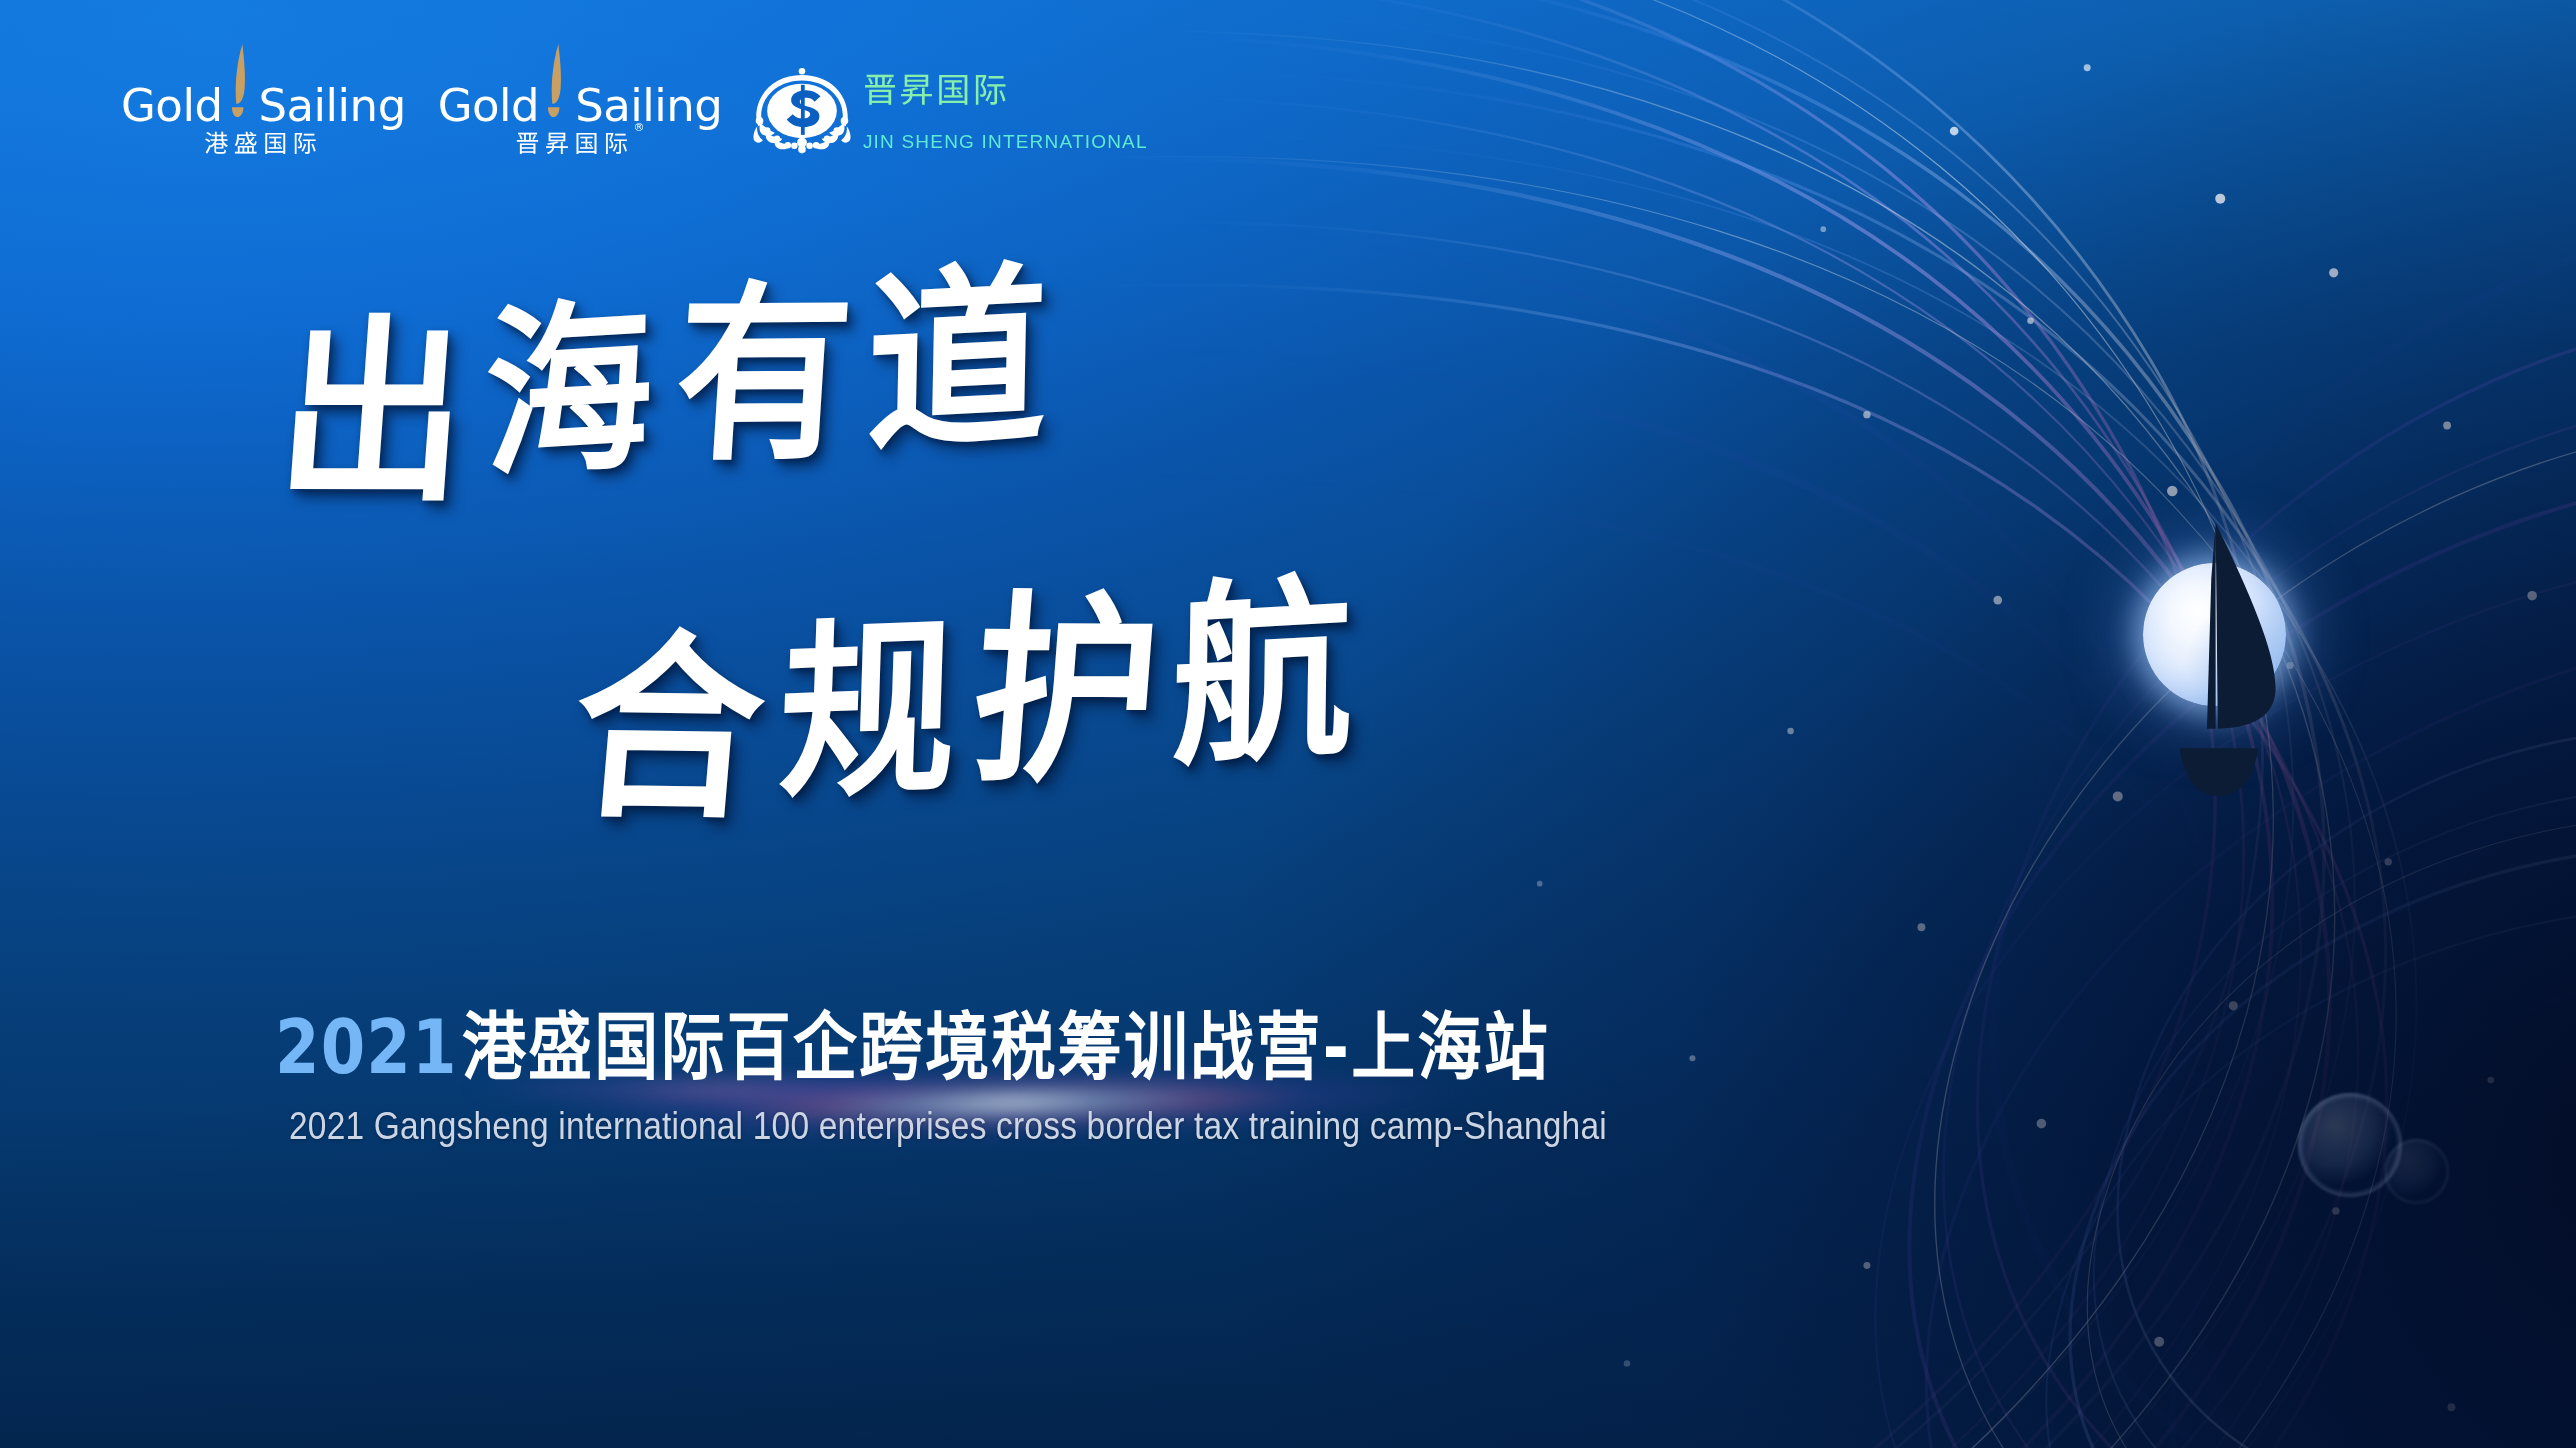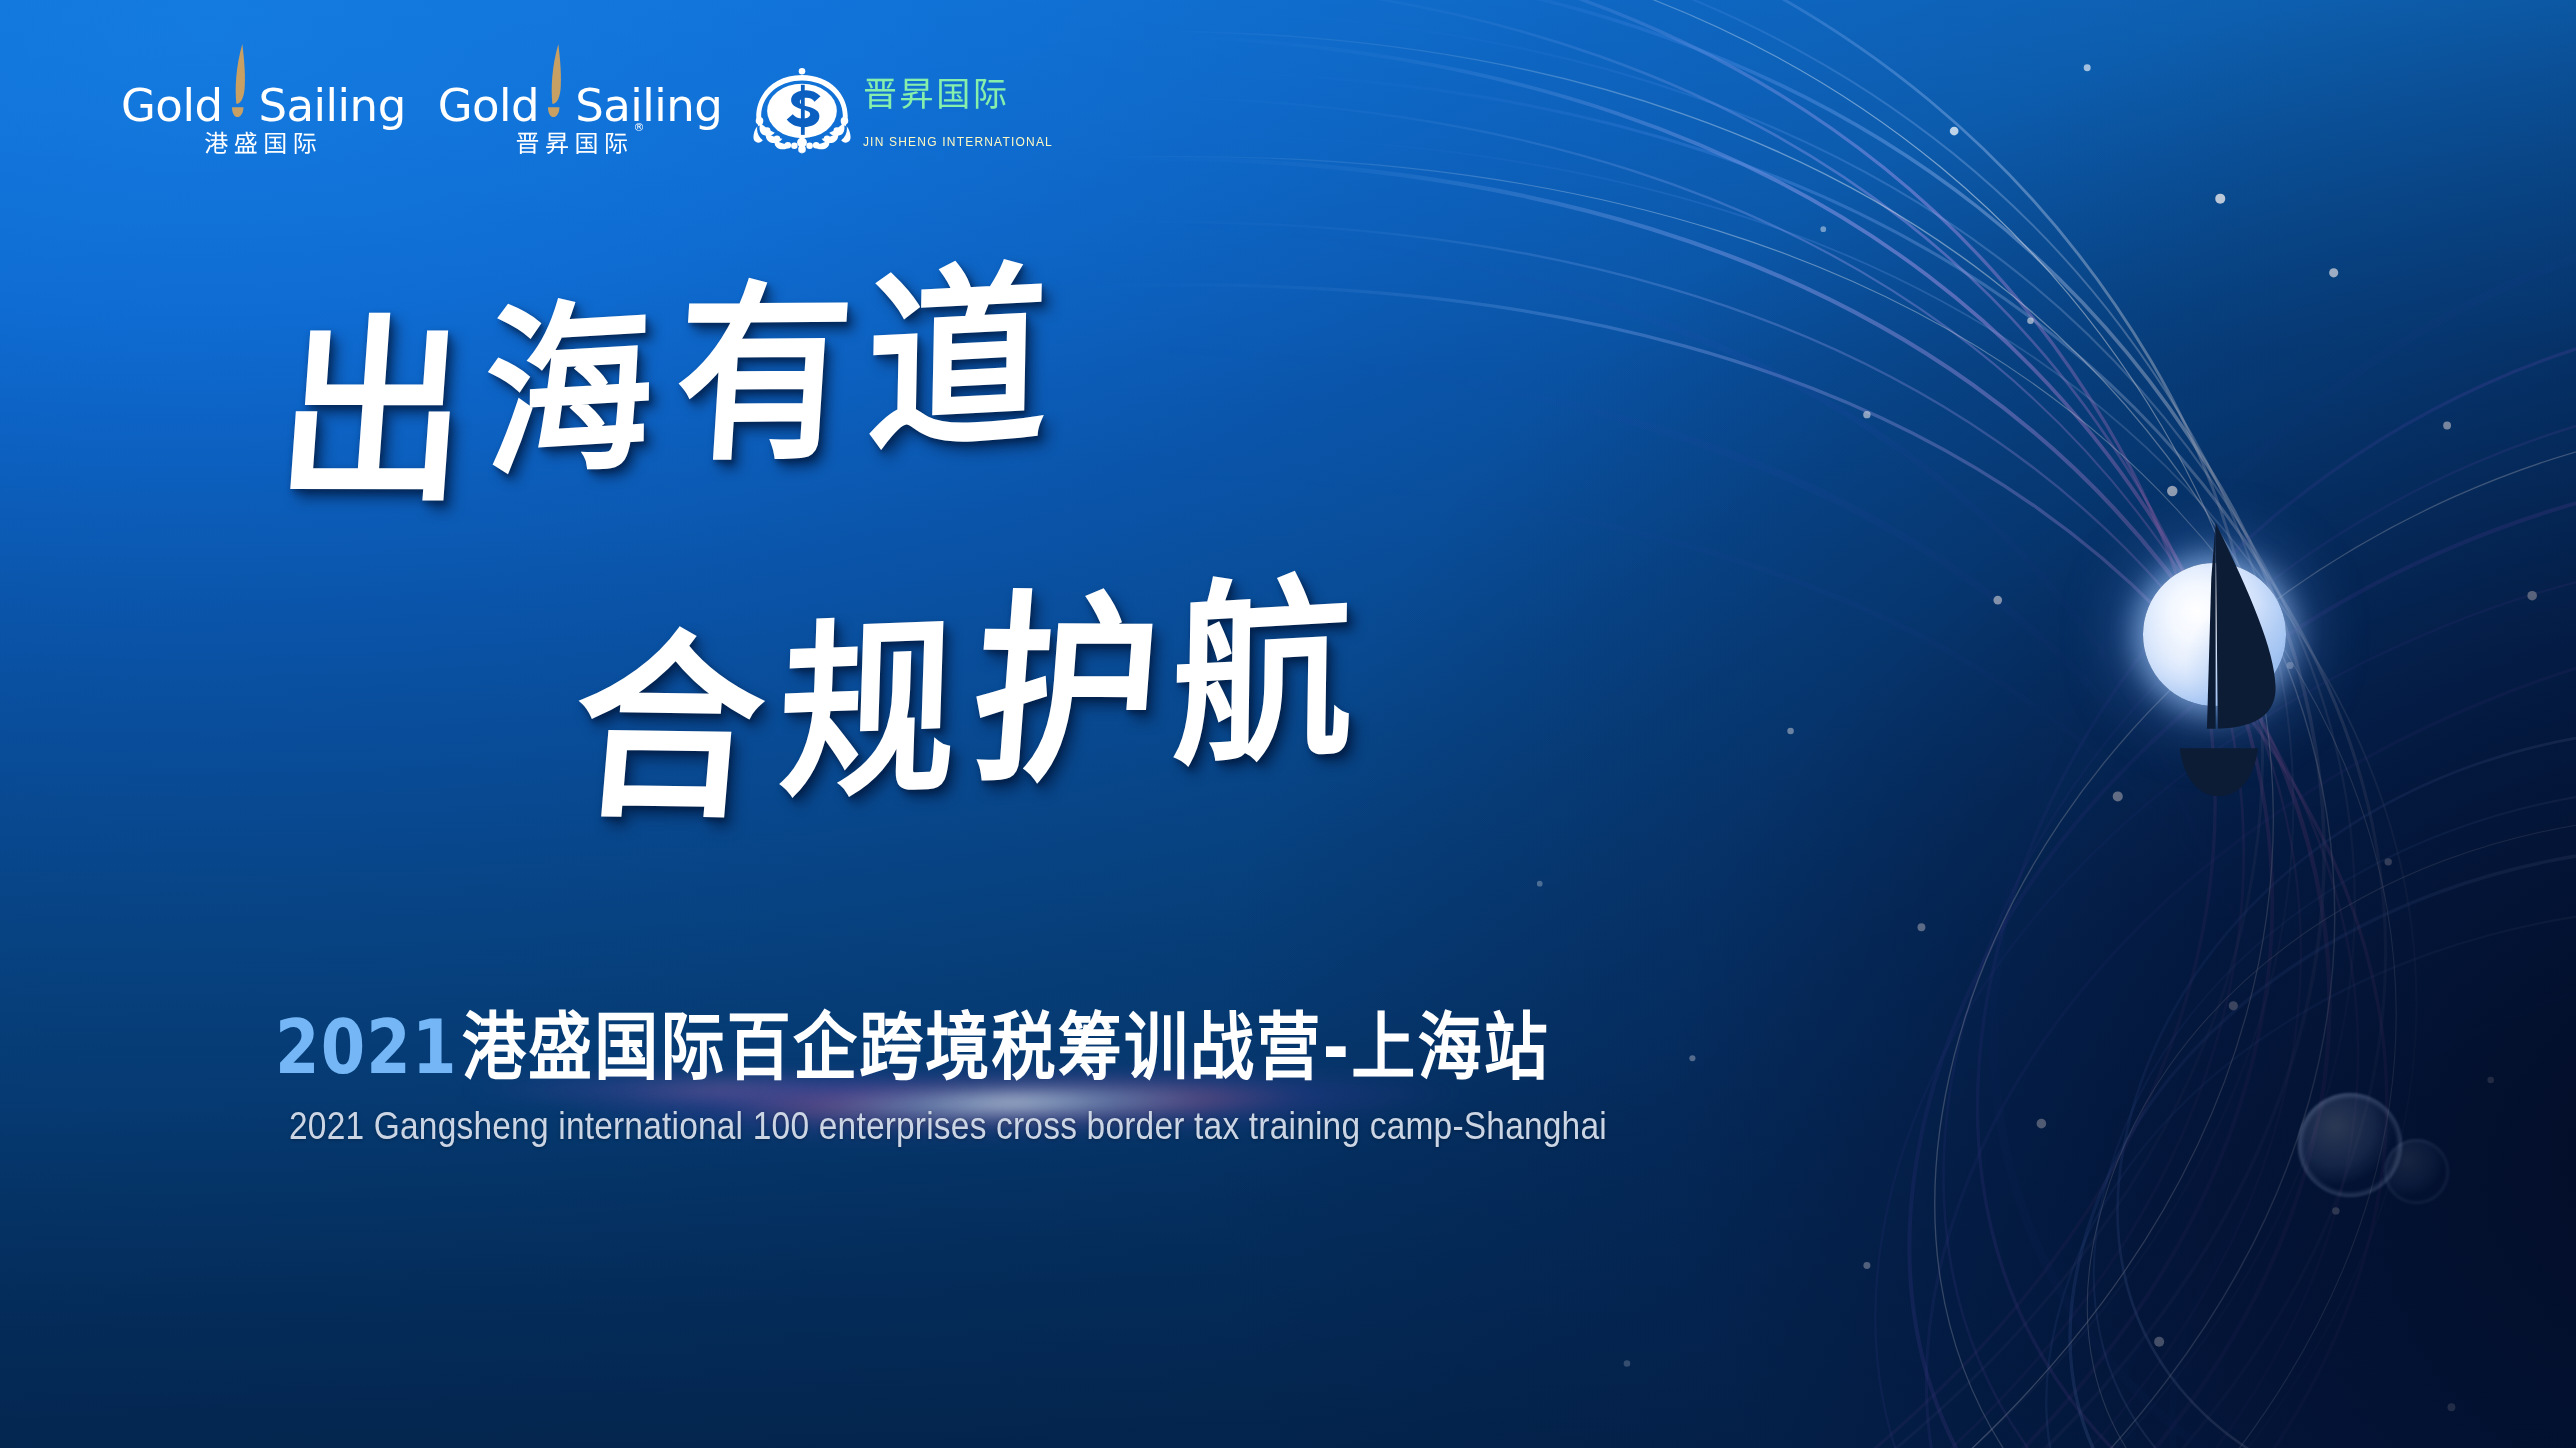--- a/index.html
+++ b/index.html
@@ -116,21 +116,21 @@
 
   .js-block{display:flex; align-items:center; gap:12px; margin-left:30.5px; padding-top:2.2px;}
   .js-emblem{width:98px;height:92px;flex:0 0 auto;}
   .js-emblem svg{width:100%;height:100%;display:block;}
   .js-text{display:flex;flex-direction:column;justify-content:center;}
   .js-cn{
     font-size:34px; color:#86efac; letter-spacing:2.7px; line-height:1.06;
     font-family:Liberation Sans, sans-serif; white-space:nowrap;
   }
   .js-en{
-    font-size:12px; color:#fef9c3; letter-spacing:1.2px; margin-top:23px;
+    font-size:19px; color:#5eead4; letter-spacing:1.2px; margin-top:23px;
     font-family:"Liberation Sans",sans-serif; white-space:nowrap;
   }
 
   
   .calli{
     position:absolute;
     z-index:30;
     color:#ffffff;
     font-family:"DejaVu Serif","Liberation Serif",serif;
     font-weight:700;

